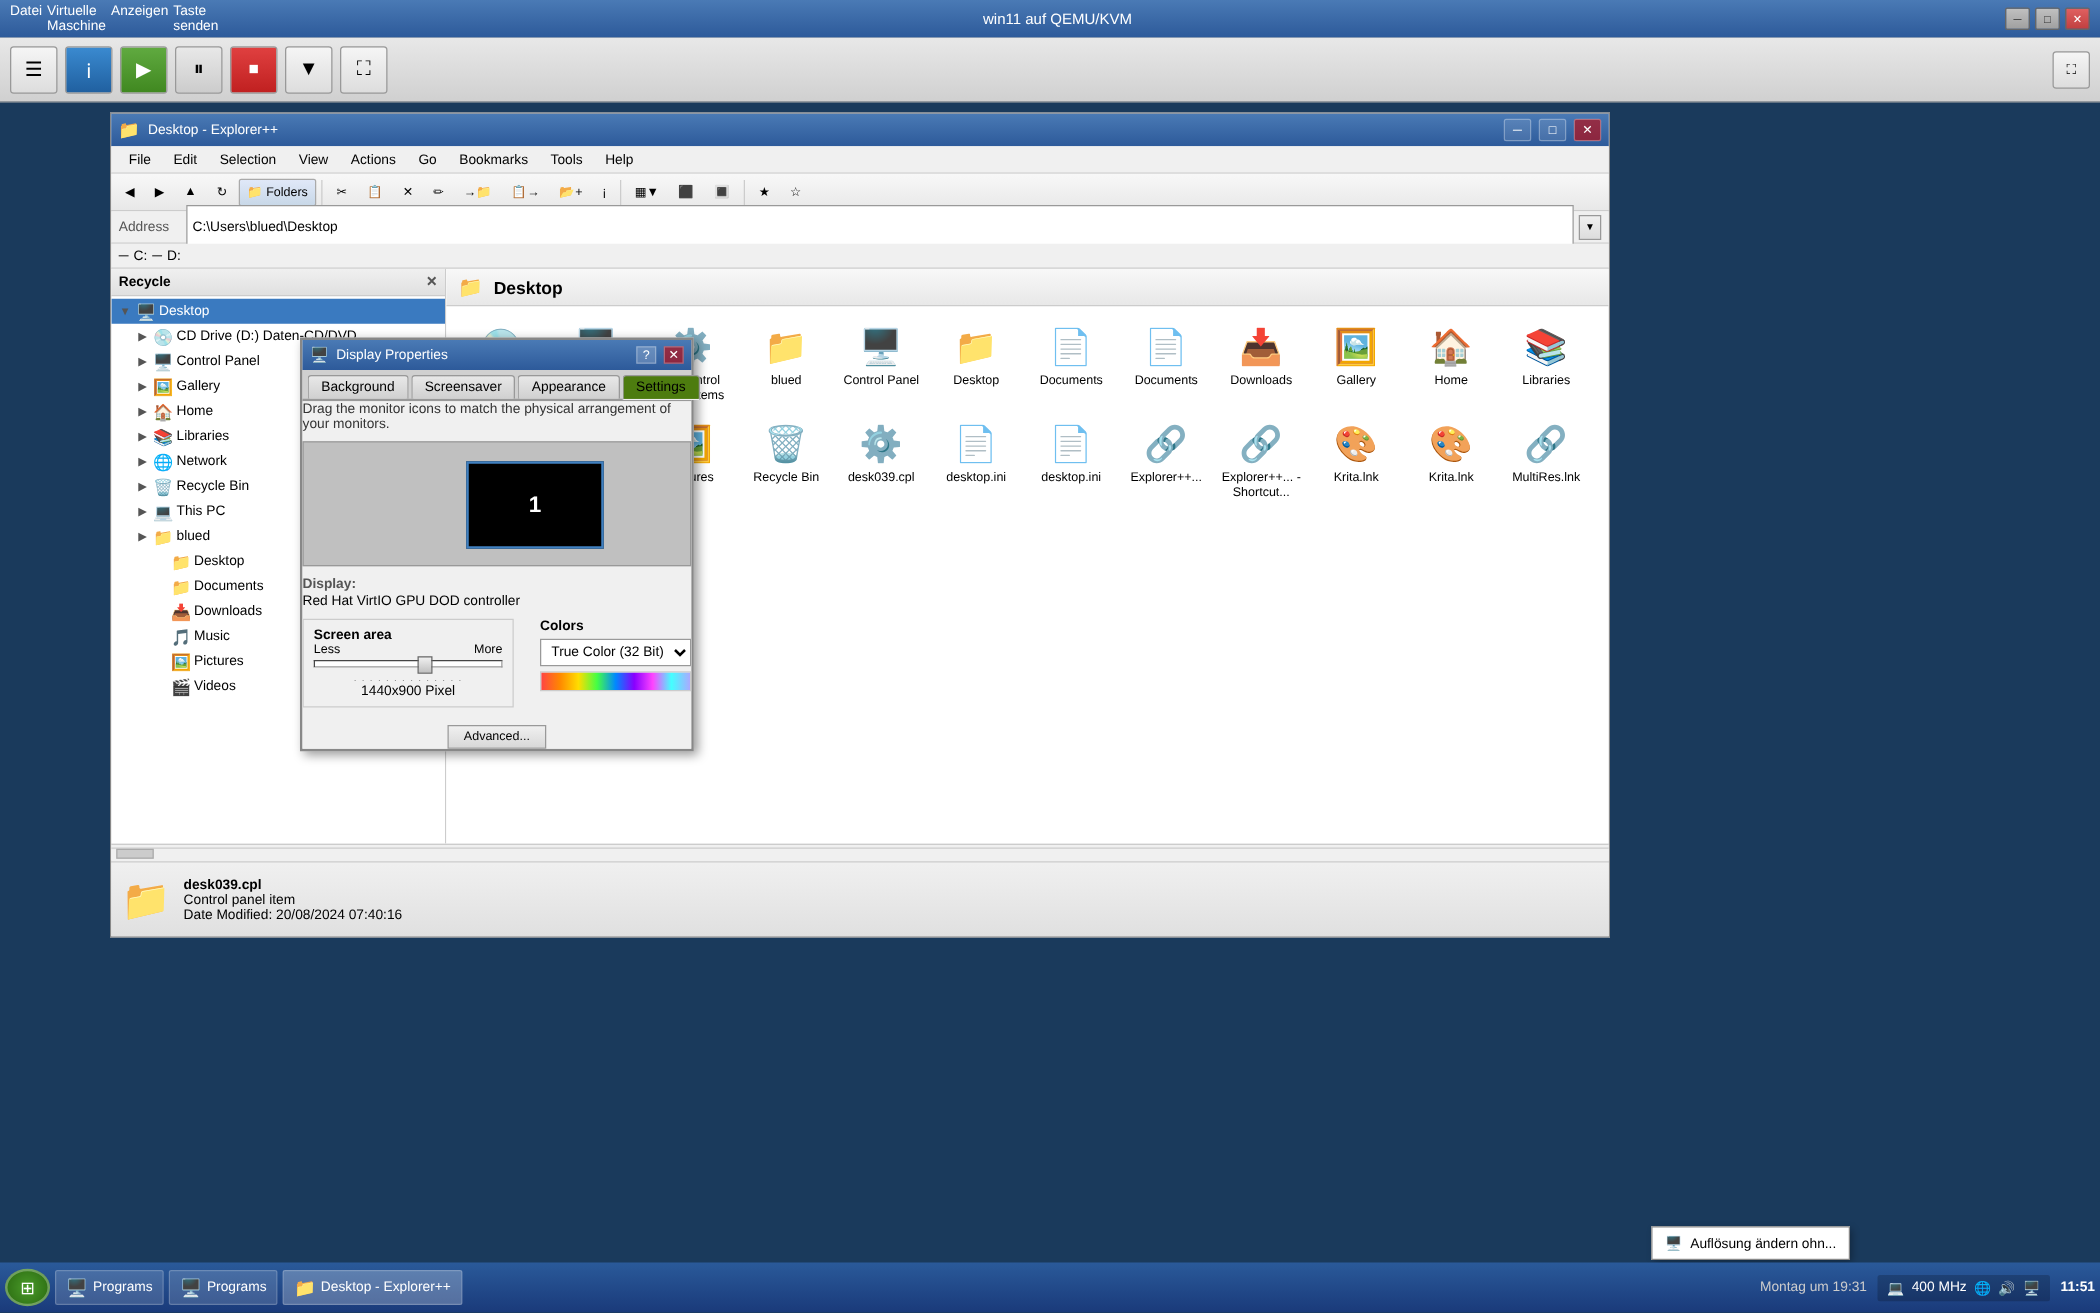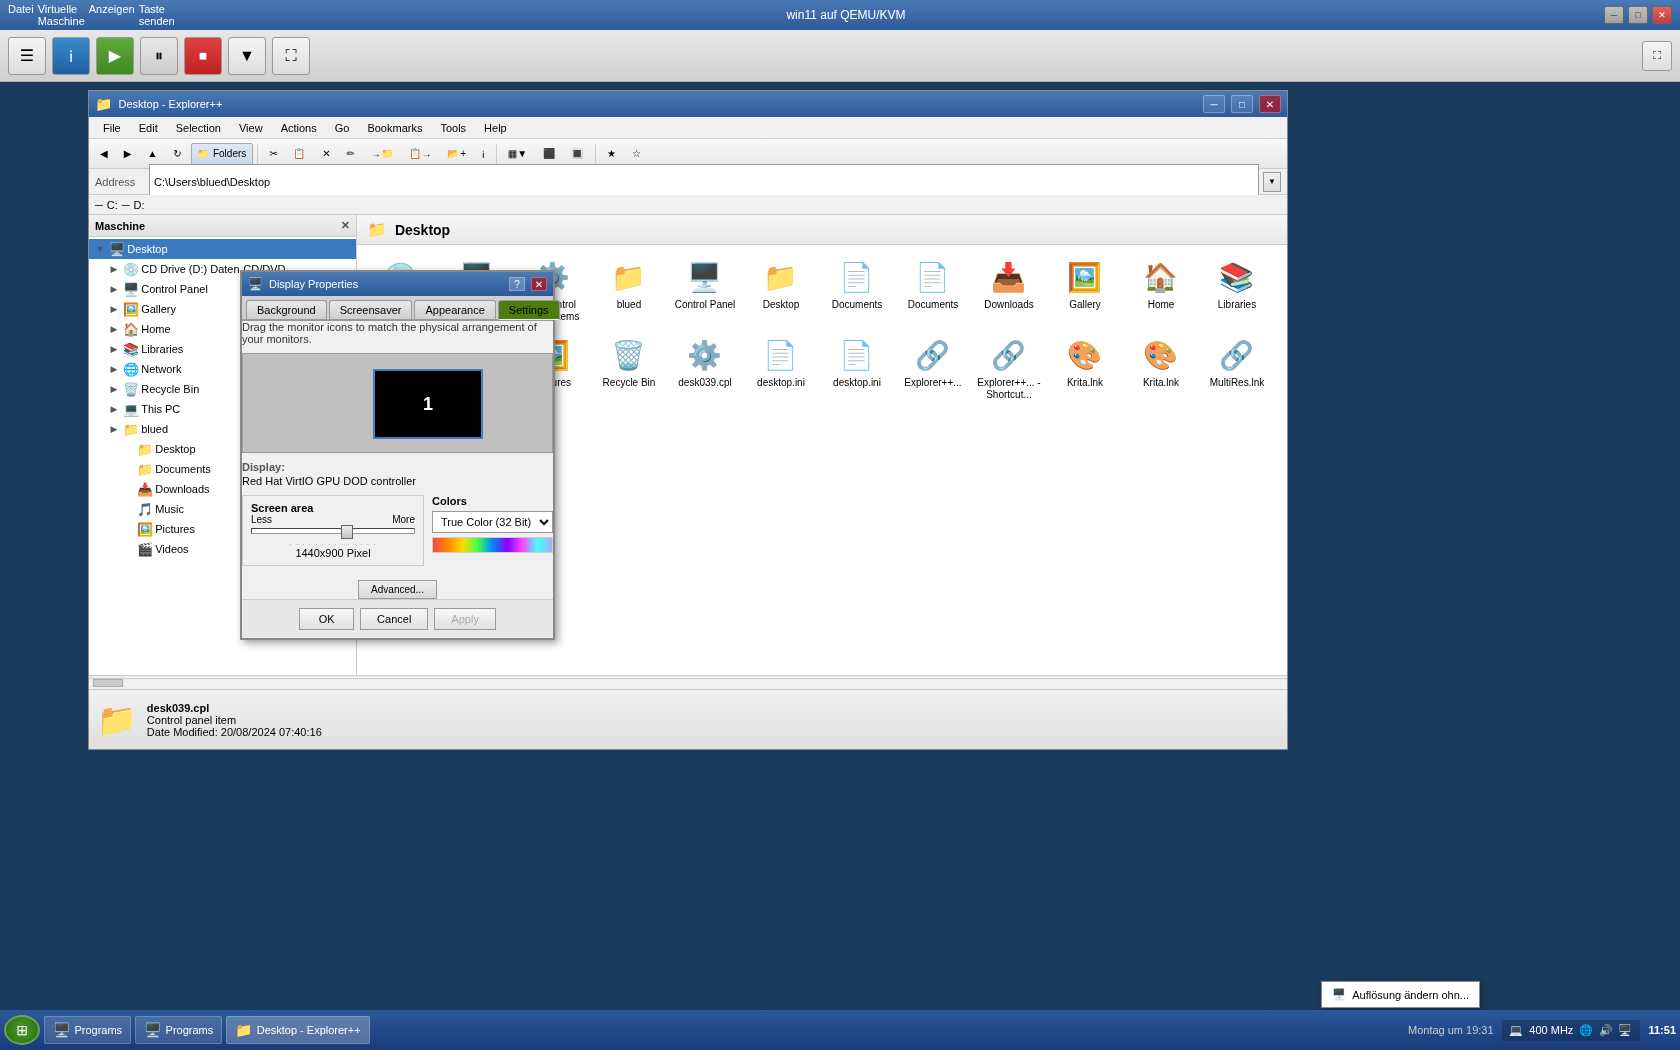--- a/index.html
+++ b/index.html
@@ -685,21 +685,21 @@
     <span>─</span>
     <span>C:</span>
     <span>─</span>
     <span>D:</span>
   </div>
 
   <div id="content-area">
 
     <div id="folders-panel">
       <div id="folders-header">
-        <span>Maschine</span>
+        <span>Recycle</span>
         <span id="folders-close">✕</span>
       </div>
       <div id="folders-tree">
 
       <div class="tree-item selected">
             <span class="tree-expand">▼</span>
             <span class="tree-icon">🖥️</span>
             <span class="tree-label">Desktop</span>
           </div>
           <div class="tree-item indent1">
@@ -928,21 +928,21 @@
 
     <div id="monitor-preview">
       <div id="monitor-screen">
         <div id="monitor-number">1</div>
       </div>
     </div>
 
     <div id="display-label">Display:</div>
     <div id="display-name">Red Hat VirtIO GPU DOD controller</div>
 
-    <div style="display:flex; gap:8px; align-items:flex-start;">
+    <div style="display:flex; gap:21px; align-items:flex-start;">
 
       <div id="slider-container" style="flex:1;">
         <div id="screen-area-label">Screen area</div>
         <div id="slider-labels">
           <span>Less</span>
           <span>More</span>
         </div>
         <div id="slider-track">
           <div id="slider-thumb"></div>
         </div>
@@ -955,25 +955,20 @@
         <select id="color-select">
           <option>True Color (32 Bit)</option>
         </select>
         <div id="color-preview"></div>
       </div>
     </div>
 
     <button id="advanced-btn">Advanced...</button>
   </div>
 
-  <div id="dialog-buttons">
-    <button class="dialog-btn">OK</button>
-    <button class="dialog-btn">Cancel</button>
-    <button class="dialog-btn disabled">Apply</button>
-  </div>
 </div>
 
 <div id="taskbar">
   <div id="start-btn">⊞</div>
   <div class="taskbar-item">
     <span class="taskbar-item-icon">🖥️</span>
     <span>Programs</span>
   </div>
   <div class="taskbar-item">
     <span class="taskbar-item-icon">🖥️</span>

